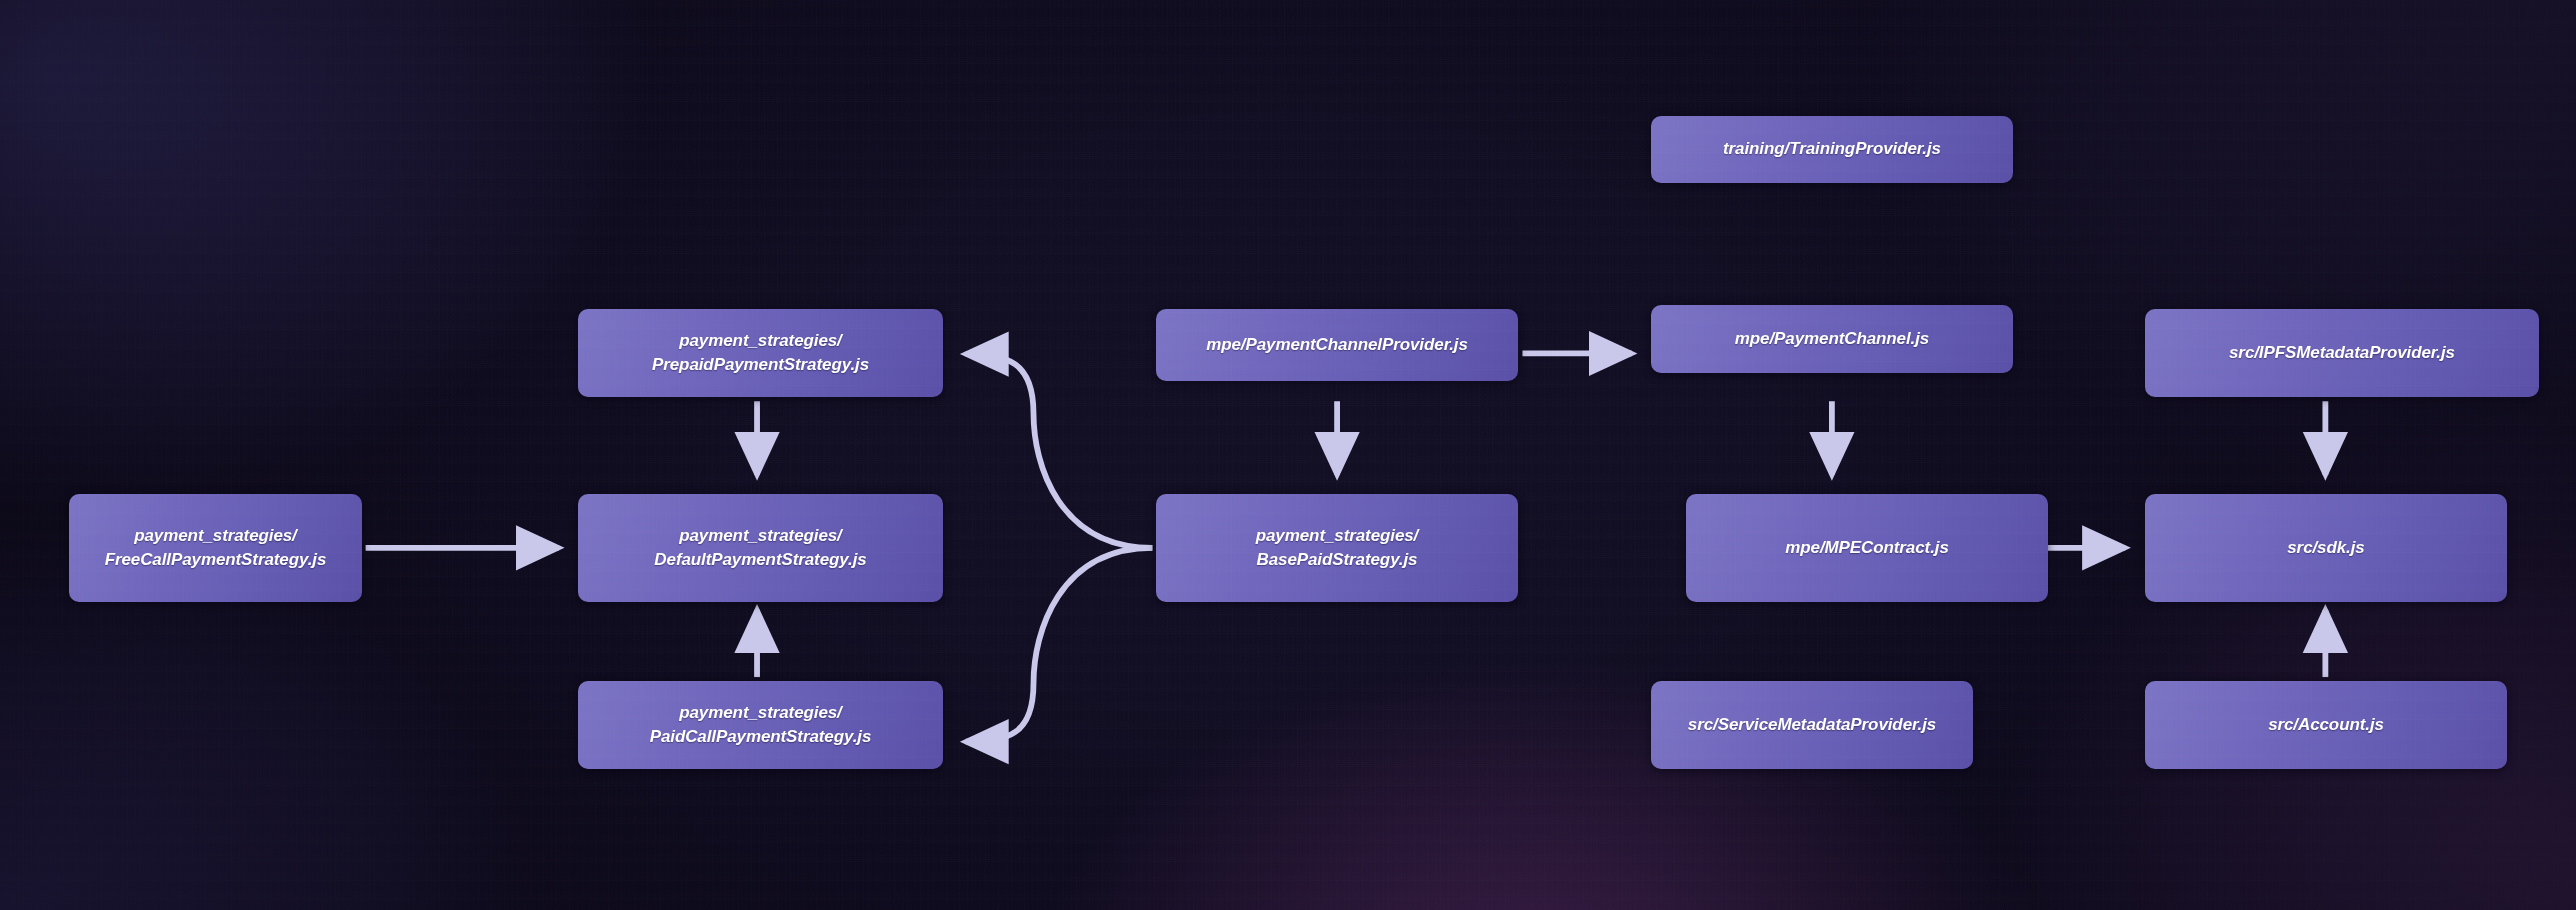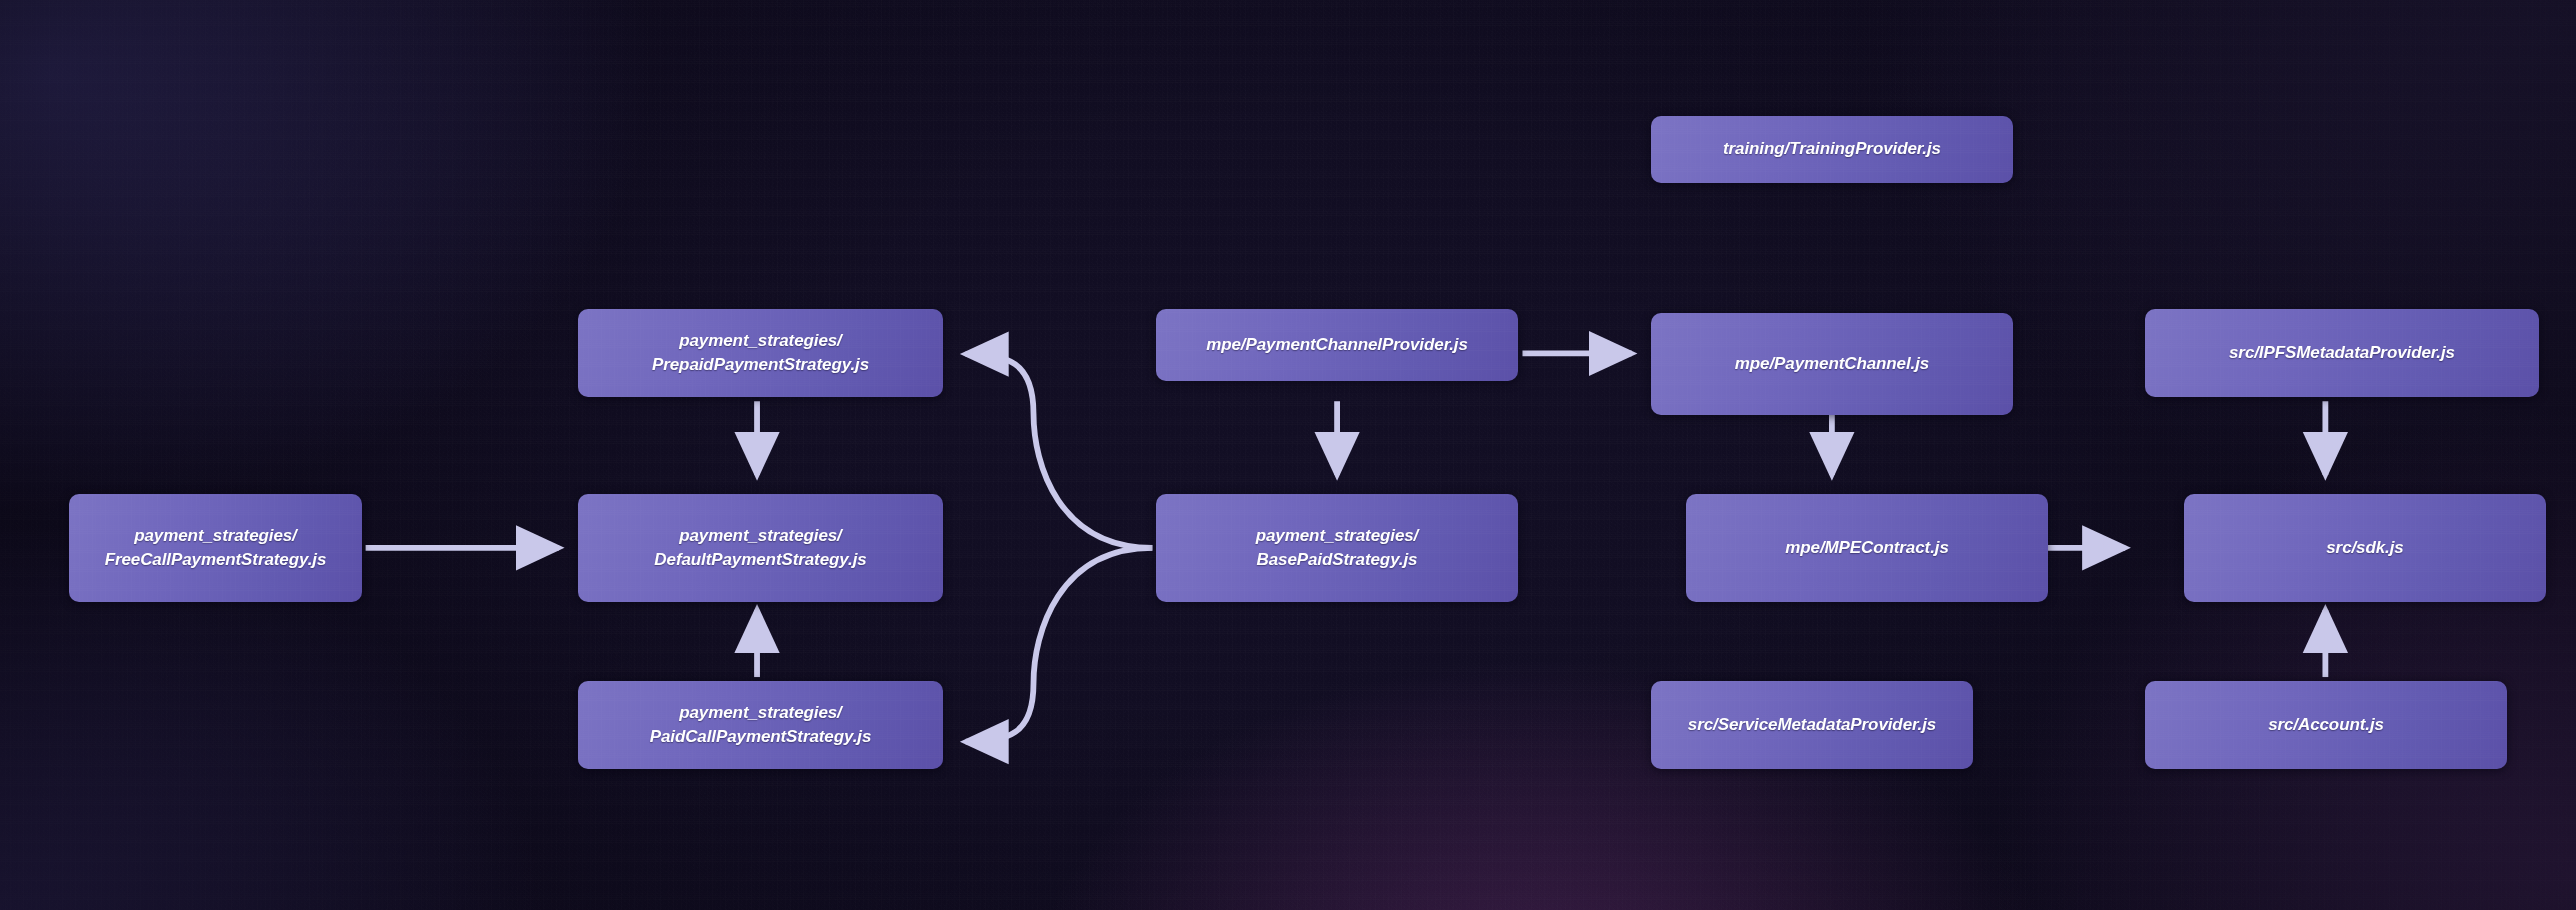--- a/index.html
+++ b/index.html
@@ -168,37 +168,37 @@
 
   <div class="node" style="left:1156px; top:494px; width:362px; height:108px;">
     <span class="node-label">payment_strategies/
 BasePaidStrategy.js</span>
   </div>
 
   <div class="node" style="left:1651px; top:116px; width:362px; height:67px;">
     <span class="node-label">training/TrainingProvider.js</span>
   </div>
 
-  <div class="node" style="left:1651px; top:313px; width:362px; height:102px;">
+  <div class="node" style="left:1651px; top:305px; width:362px; height:68px;">
     <span class="node-label">mpe/PaymentChannel.js</span>
   </div>
 
   <div class="node" style="left:1686px; top:494px; width:362px; height:108px;">
     <span class="node-label">mpe/MPEContract.js</span>
   </div>
 
   <div class="node" style="left:1651px; top:681px; width:322px; height:88px;">
     <span class="node-label">src/ServiceMetadataProvider.js</span>
   </div>
 
   <div class="node" style="left:2145px; top:309px; width:394px; height:88px;">
     <span class="node-label">src/IPFSMetadataProvider.js</span>
   </div>
 
-  <div class="node" style="left:2145px; top:494px; width:362px; height:108px;margin-left:39px;">
+  <div class="node" style="left:2145px; top:494px; width:362px; height:108px;">
     <span class="node-label">src/sdk.js</span>
   </div>
 
   <div class="node" style="left:2145px; top:681px; width:362px; height:88px;">
     <span class="node-label">src/Account.js</span>
   </div>
 
 </div>
 
 

